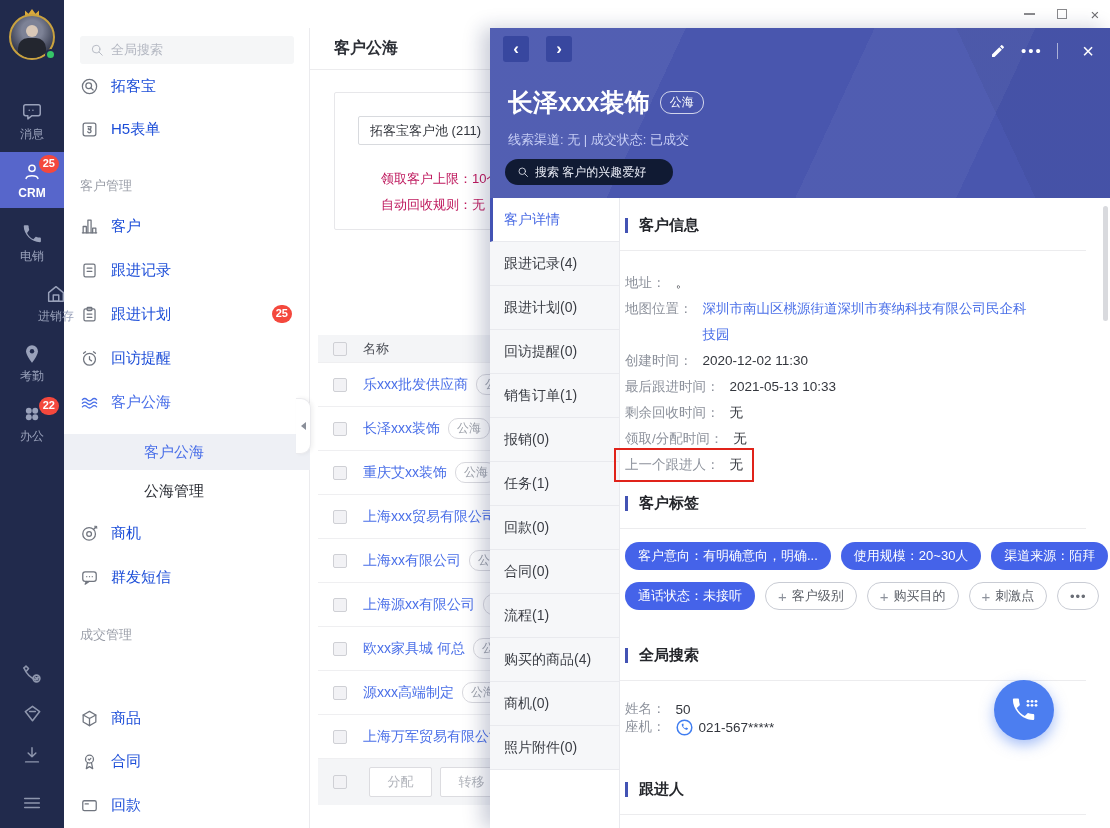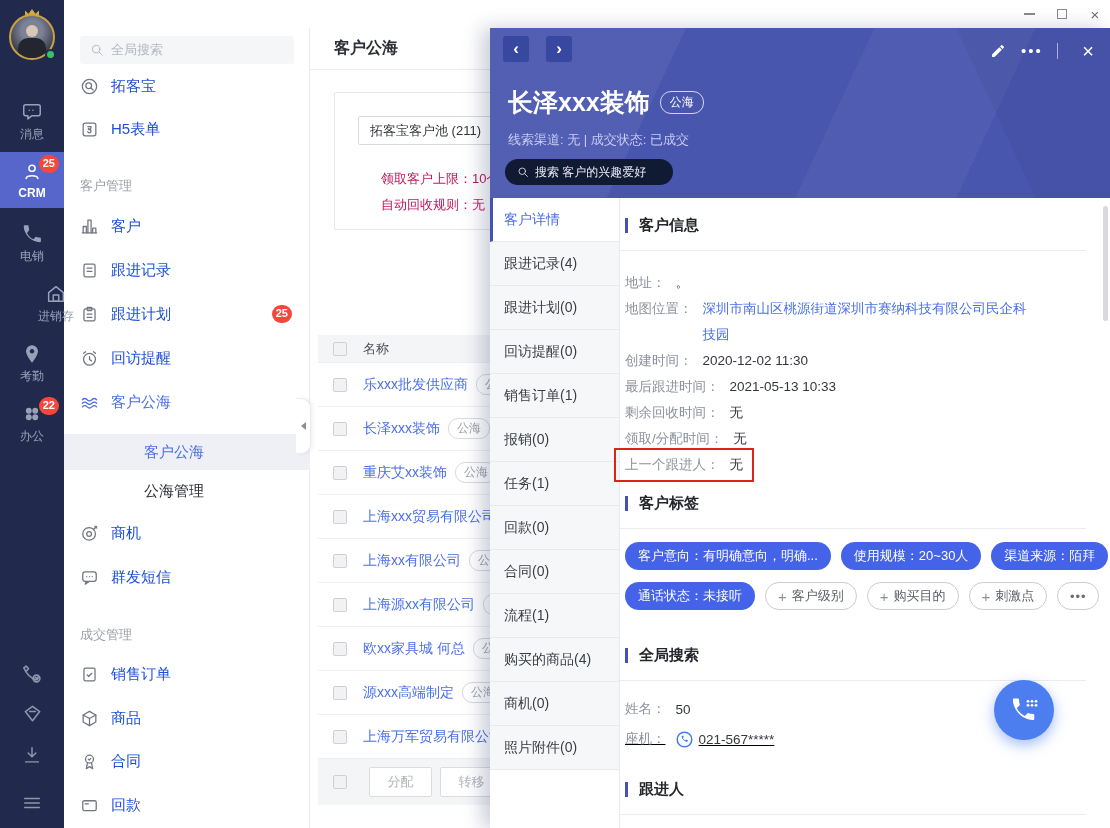--- a/index.html
+++ b/index.html
@@ -309,27 +309,20 @@
           <path d="M8 17l-1.5 3.5L11.5 17"></path>
           <line x1="8.5" y1="11" x2="8.51" y2="11"></line>
           <line x1="12" y1="11" x2="12.01" y2="11"></line>
           <line x1="15.5" y1="11" x2="15.51" y2="11"></line>
         </svg>
       <span class="rowlbl">群发短信</span>
     </div>
 
     <div class="section-lbl" style="top:597px;">成交管理</div>
 
-    <div class="side-row" style="top:629px;">
-      <svg class="svgic" width="19" height="19" viewBox="0 0 24 24">
-          <rect x="5" y="4" width="14" height="16" rx="2"></rect>
-          <path d="M9 12.5l2 2 4-4"></path>
-        </svg>
-      <span class="rowlbl">销售订单</span>
-    </div>
     <div class="side-row" style="top:673px;">
       <svg class="svgic" width="19" height="19" viewBox="0 0 24 24">
           <path d="M12 3l8 4.5v9L12 21l-8-4.5v-9z"></path>
           <path d="M4 7.5l8 4.5 8-4.5M12 12v9"></path>
         </svg>
       <span class="rowlbl">商品</span>
     </div>
     <div class="side-row" style="top:716px;">
       <svg class="svgic" width="19" height="19" viewBox="0 0 24 24">
           <circle cx="12" cy="9" r="5"></circle>
@@ -569,21 +562,21 @@
         <div class="sechead" style="top:448px;">
           <span class="secbar"></span>
           <span class="sectitle">全局搜索</span>
         </div>
         <div class="secline" style="top:482px;"></div>
 
         <div class="cfield" style="top:498px;">
           <span class="flabel">姓名：</span>
           <span class="fval">50</span>
         </div>
-        <div class="cfield" style="top:528px;text-decoration:underline;">
+        <div class="cfield" style="top:516px;">
           <span class="flabel">座机：</span>
           <span class="phone-circ">
             <svg width="17" height="17" viewBox="0 0 17 17">
                 <circle cx="8.5" cy="8.5" r="7.3" fill="none" stroke="#3f7df0" stroke-width="1.5"></circle>
                 <path fill="#3f7df0" d="M5.6 5.4c.5 2.8 2.7 5 5.4 5.5l1.1-1.6-2-0.8-.8.8c-1.1-.6-1.8-1.3-2.3-2.4l.8-.7-.7-2z"></path>
               </svg>
           </span>
           <span class="fval">021-567*****</span>
         </div>
 

